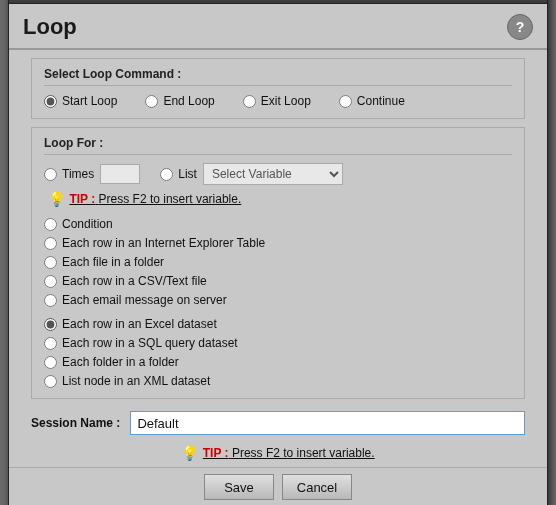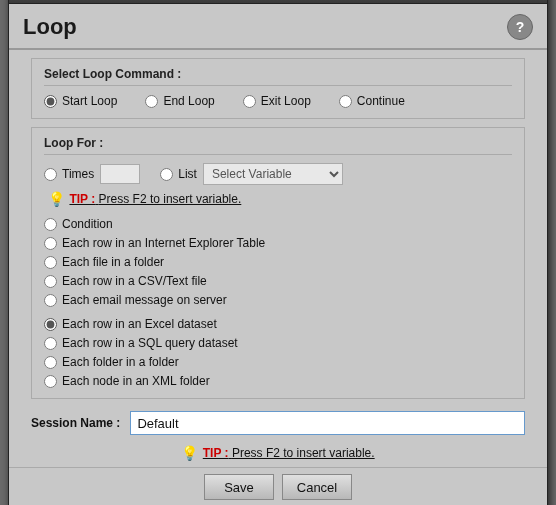--- a/index.html
+++ b/index.html
@@ -332,21 +332,21 @@
             <label class="option-item">
               <input type="radio" name="loop_for" style="">
               <span>Each row in a SQL query dataset</span>
             </label>
             <label class="option-item">
               <input type="radio" name="loop_for" style="">
               <span>Each folder in a folder</span>
             </label>
             <label class="option-item">
               <input type="radio" name="loop_for" style="">
-              <span>Each node in an XML folder</span>
+              <span>List node in an XML dataset</span>
             </label>
           </div>
         </div>
       </div>
     </div>
 
     <div class="session-row">
       <span class="session-label">Session Name :</span>
       <input type="text" class="session-input" value="Default" style="">
     </div>

